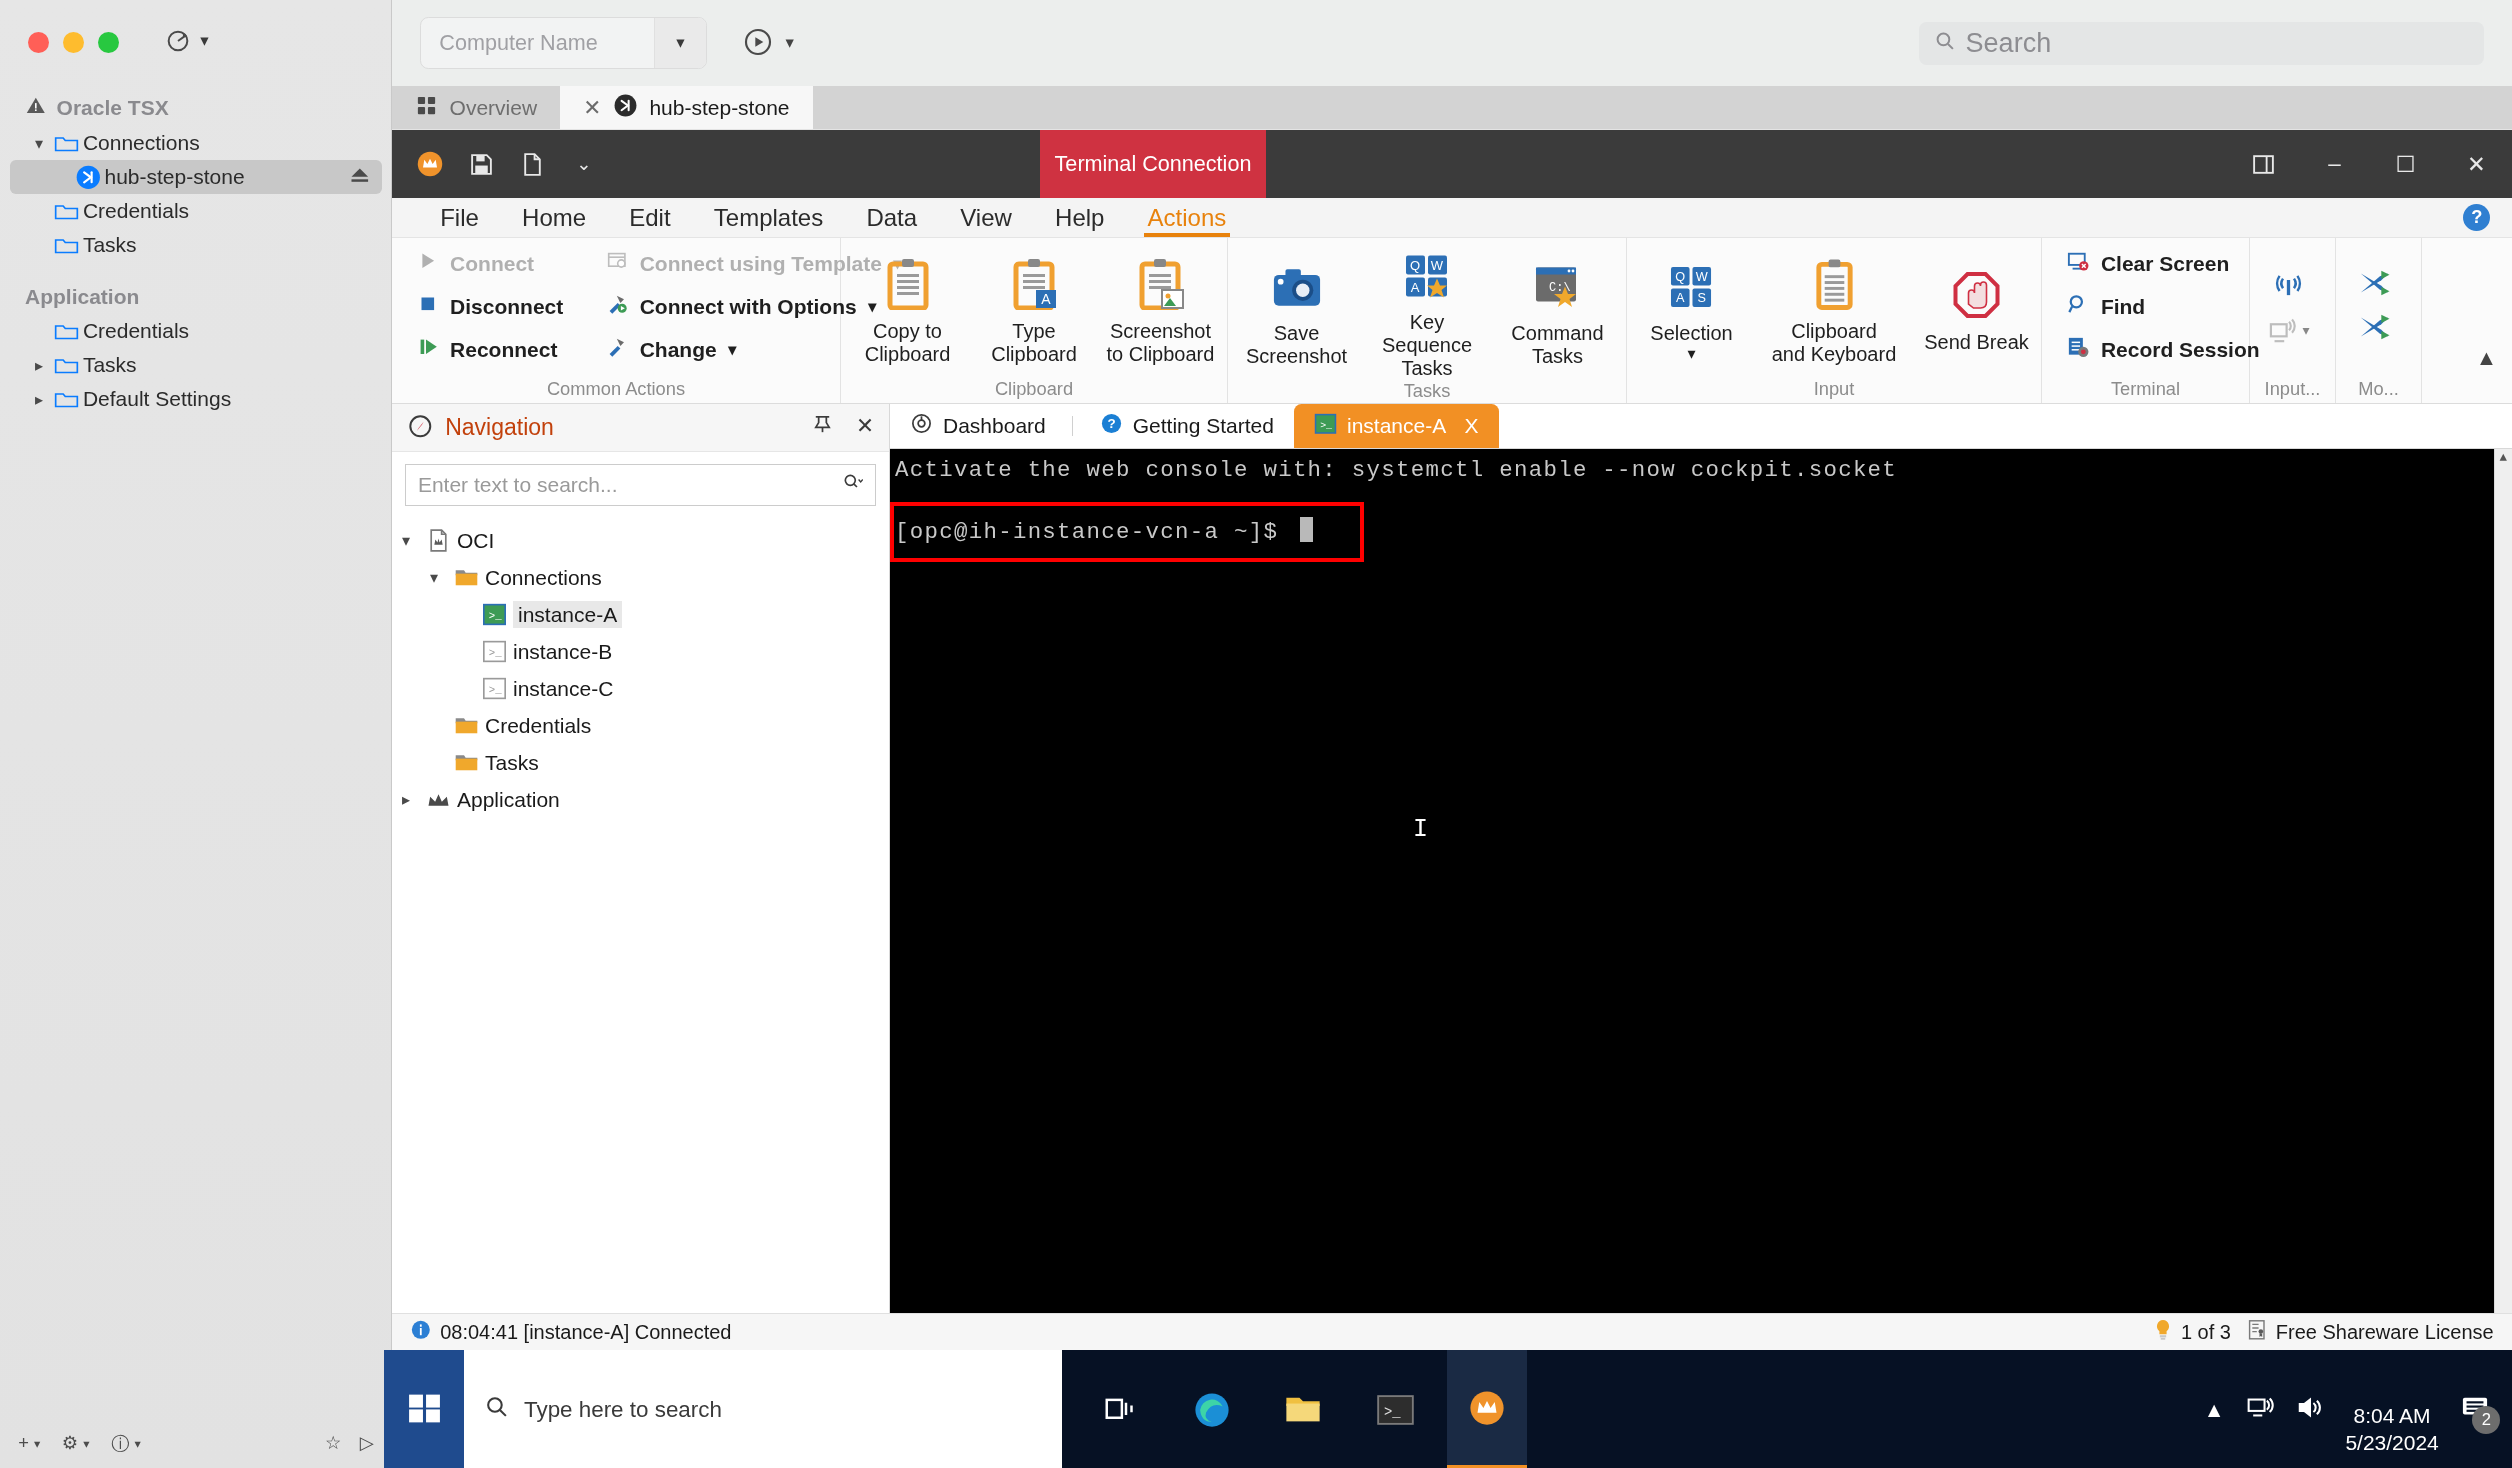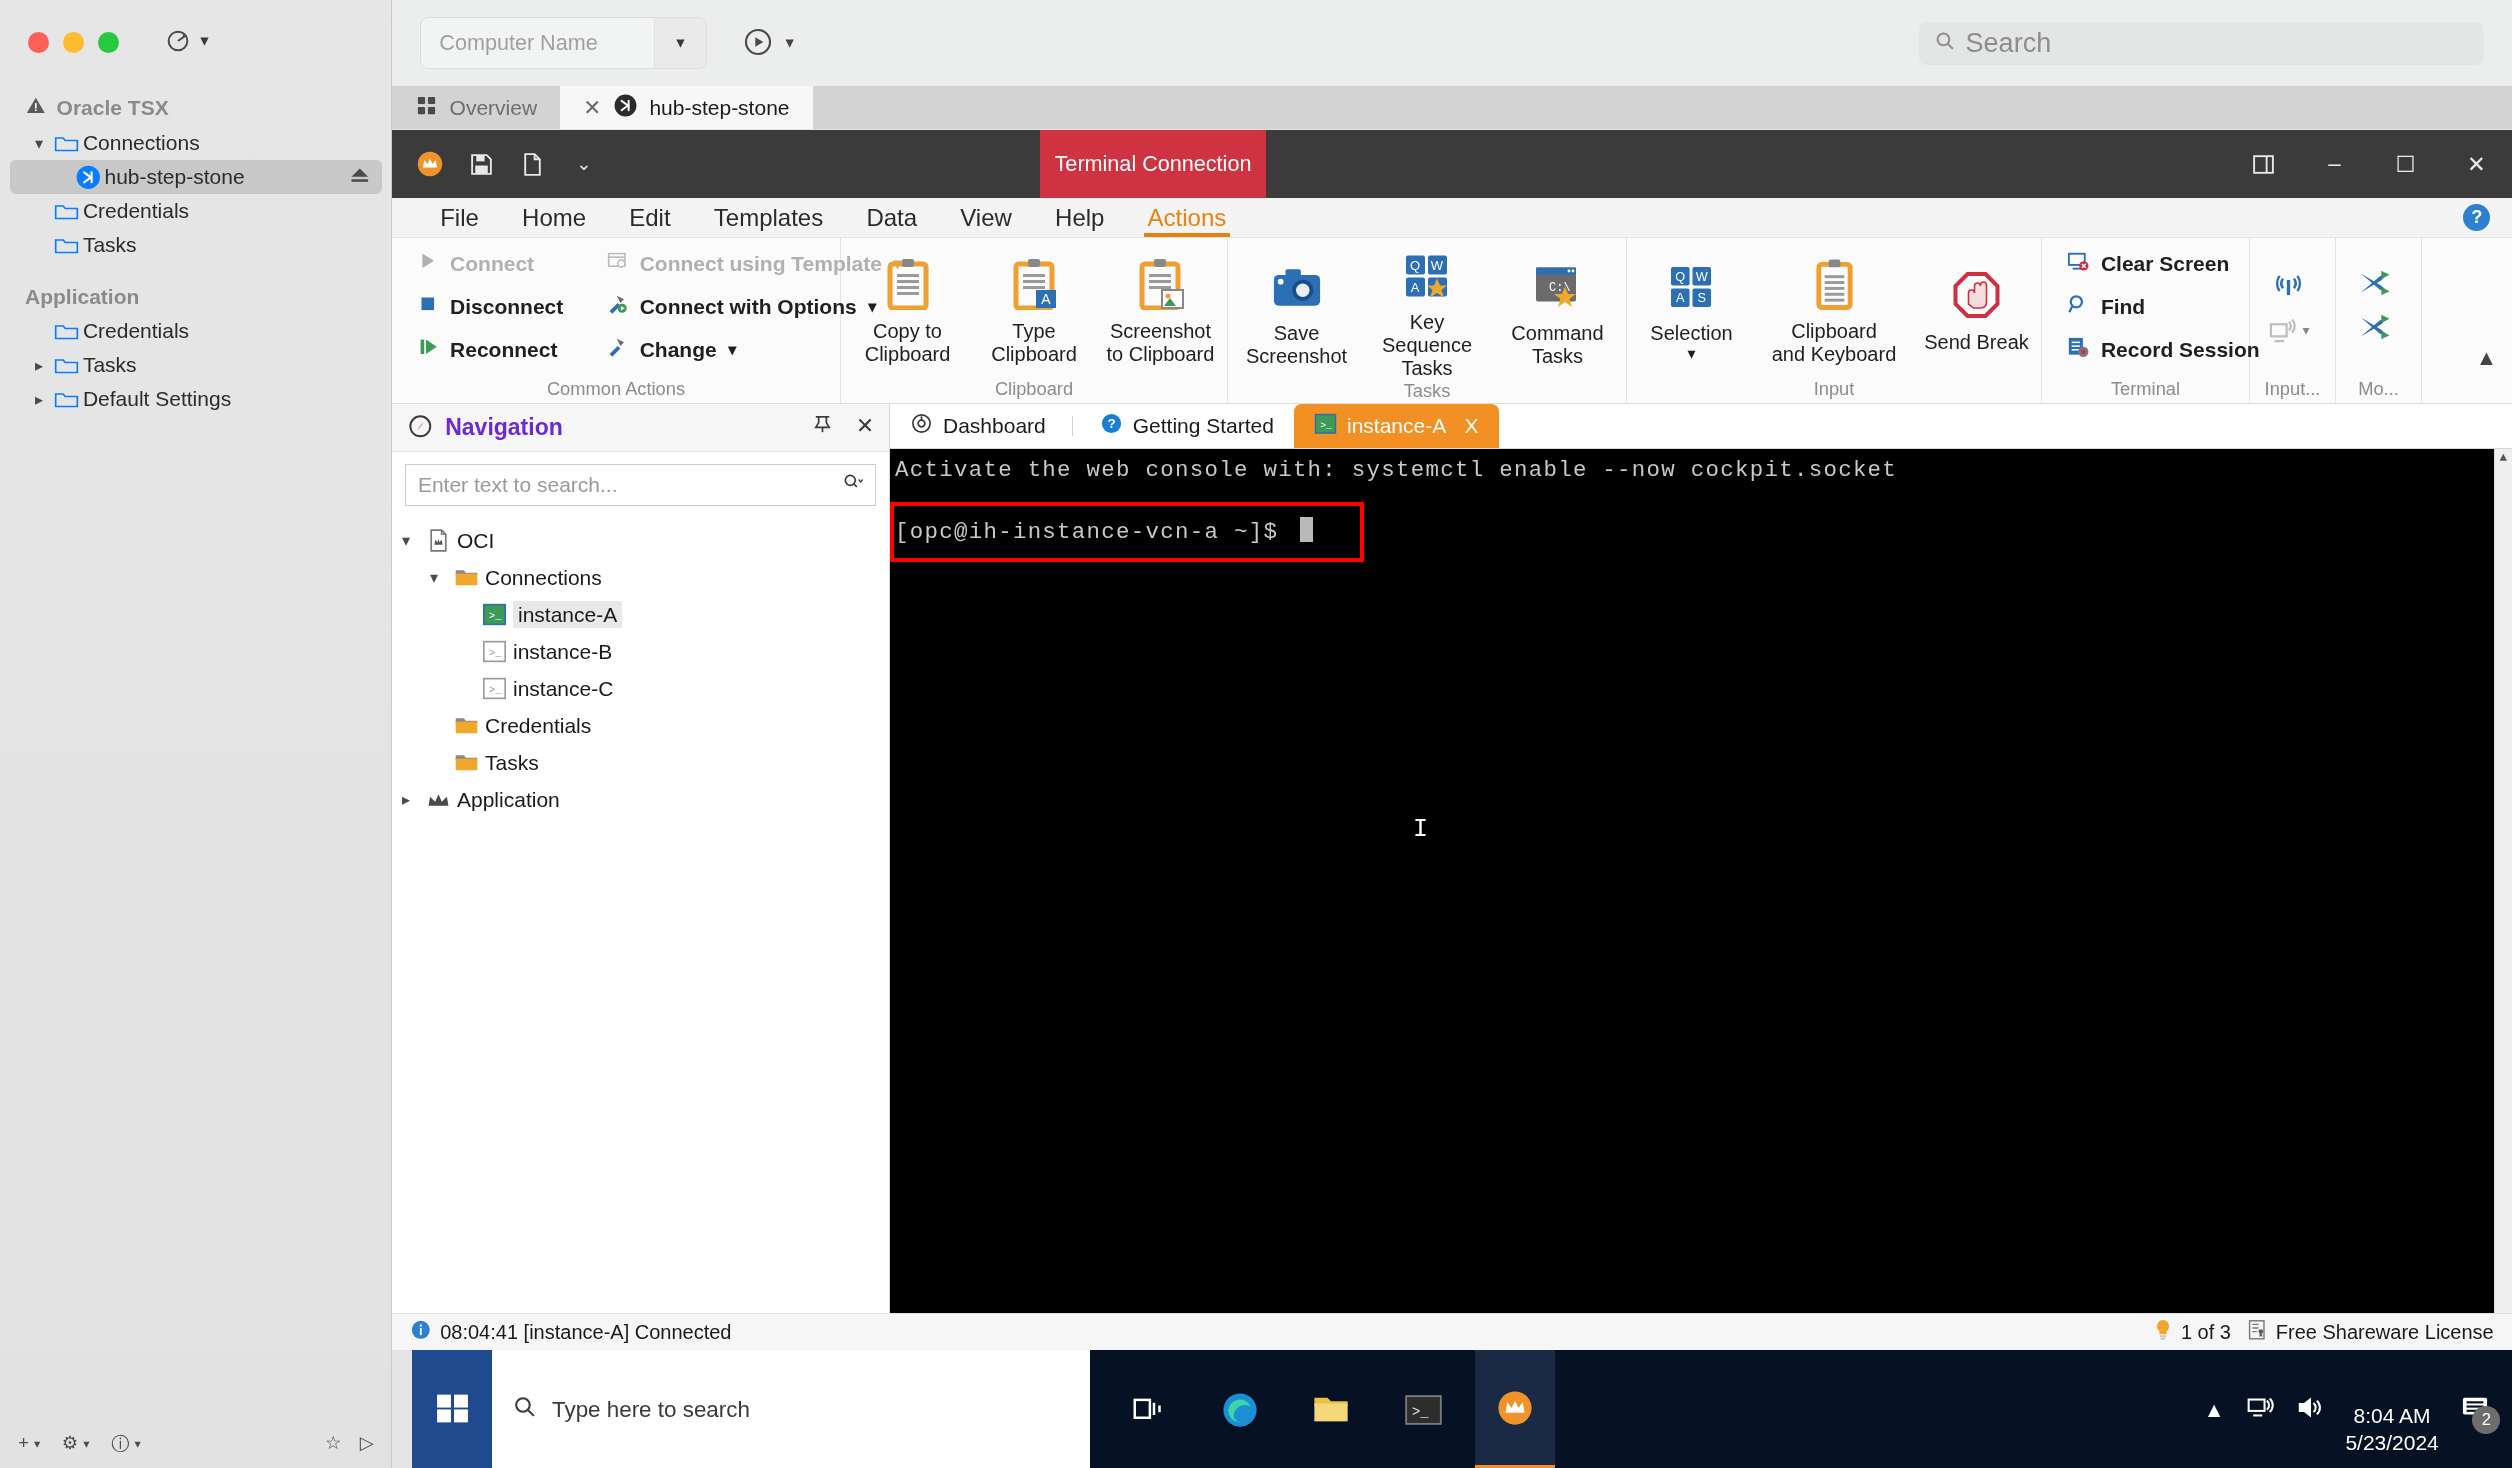--- a/index.html
+++ b/index.html
@@ -186,21 +186,21 @@
     display: flex; background: #ffffff;
   }
   .nav-panel {
     width: 498px; border-right: 0.8px solid #d8d8d8; display: flex; flex-direction: column;
     background: #ffffff;
   }
   .nav-header {
     height: 48px; display: flex; align-items: center; gap: 11.6px; padding: 0 15px;
     background: #f6f6f6; border-bottom: 0.8px solid #e6e6e6;
   }
-  .nav-header .ntitle { font-size: 23px; font-weight: bold; color: #6d28d9; }
+  .nav-header .ntitle { font-size: 23px; font-weight: normal; color: #c2410c; }
   .nav-header .nactions { margin-left: auto; display: flex; gap: 21.6px; color: #3b3b3b; font-size: 21.6px; }
   .nav-search {
     margin: 11.6px 13.3px 8.3px 13.3px; height: 42px; border: 0.8px solid #cccccc;
     display: flex; align-items: center; padding: 0 11.6px; font-size: 21px; color: #9a9a9a;
   }
   .nav-search .sicon { margin-left: auto; color: #3b3b3b; }
   .tree { padding-top: 8.3px; font-size: 21px; color: #1a1a1a; }
   .trow { display: flex; align-items: center; height: 37px; padding-right: 8.3px; }
   .trow .sel-bg { background: #e8e8e8; padding: 1.7px 5px; }
   .tchev { width: 28px; flex: 0 0 28px; text-align: center; color: #4a4a4a; font-size: 16px; }
@@ -245,21 +245,21 @@
   .statusbar {
     position: absolute; left: 0; right: 0; bottom: 0; height: 37px;
     background: #f6f6f6; border-top: 0.8px solid #e0e0e0;
     display: flex; align-items: center; padding: 0 18.3px; font-size: 20px; color: #1a1a1a;
   }
   .statusbar .right { margin-left: auto; display: flex; align-items: center; gap: 15px; }
   .sb-item { display: flex; align-items: center; gap: 8.3px; }
 
   
   .taskbar {
-    position: absolute; left: 412px; bottom: 0; right: 0; height: 119px;
+    position: absolute; left: 384px; bottom: 0; right: 0; height: 119px;
     background: #061124; display: flex; align-items: center; justify-content: space-between;
   }
   .tb-start {
     width: 80px; height: 119px; background: #1f4b8e;
     display: flex; align-items: center; justify-content: center;
   }
   .tb-search {
     width: 598px; height: 119px; background: #ffffff; display: flex; align-items: center;
     gap: 15px; padding: 0 20px; font-size: 22.4px; color: #3a3a3a;
   }

